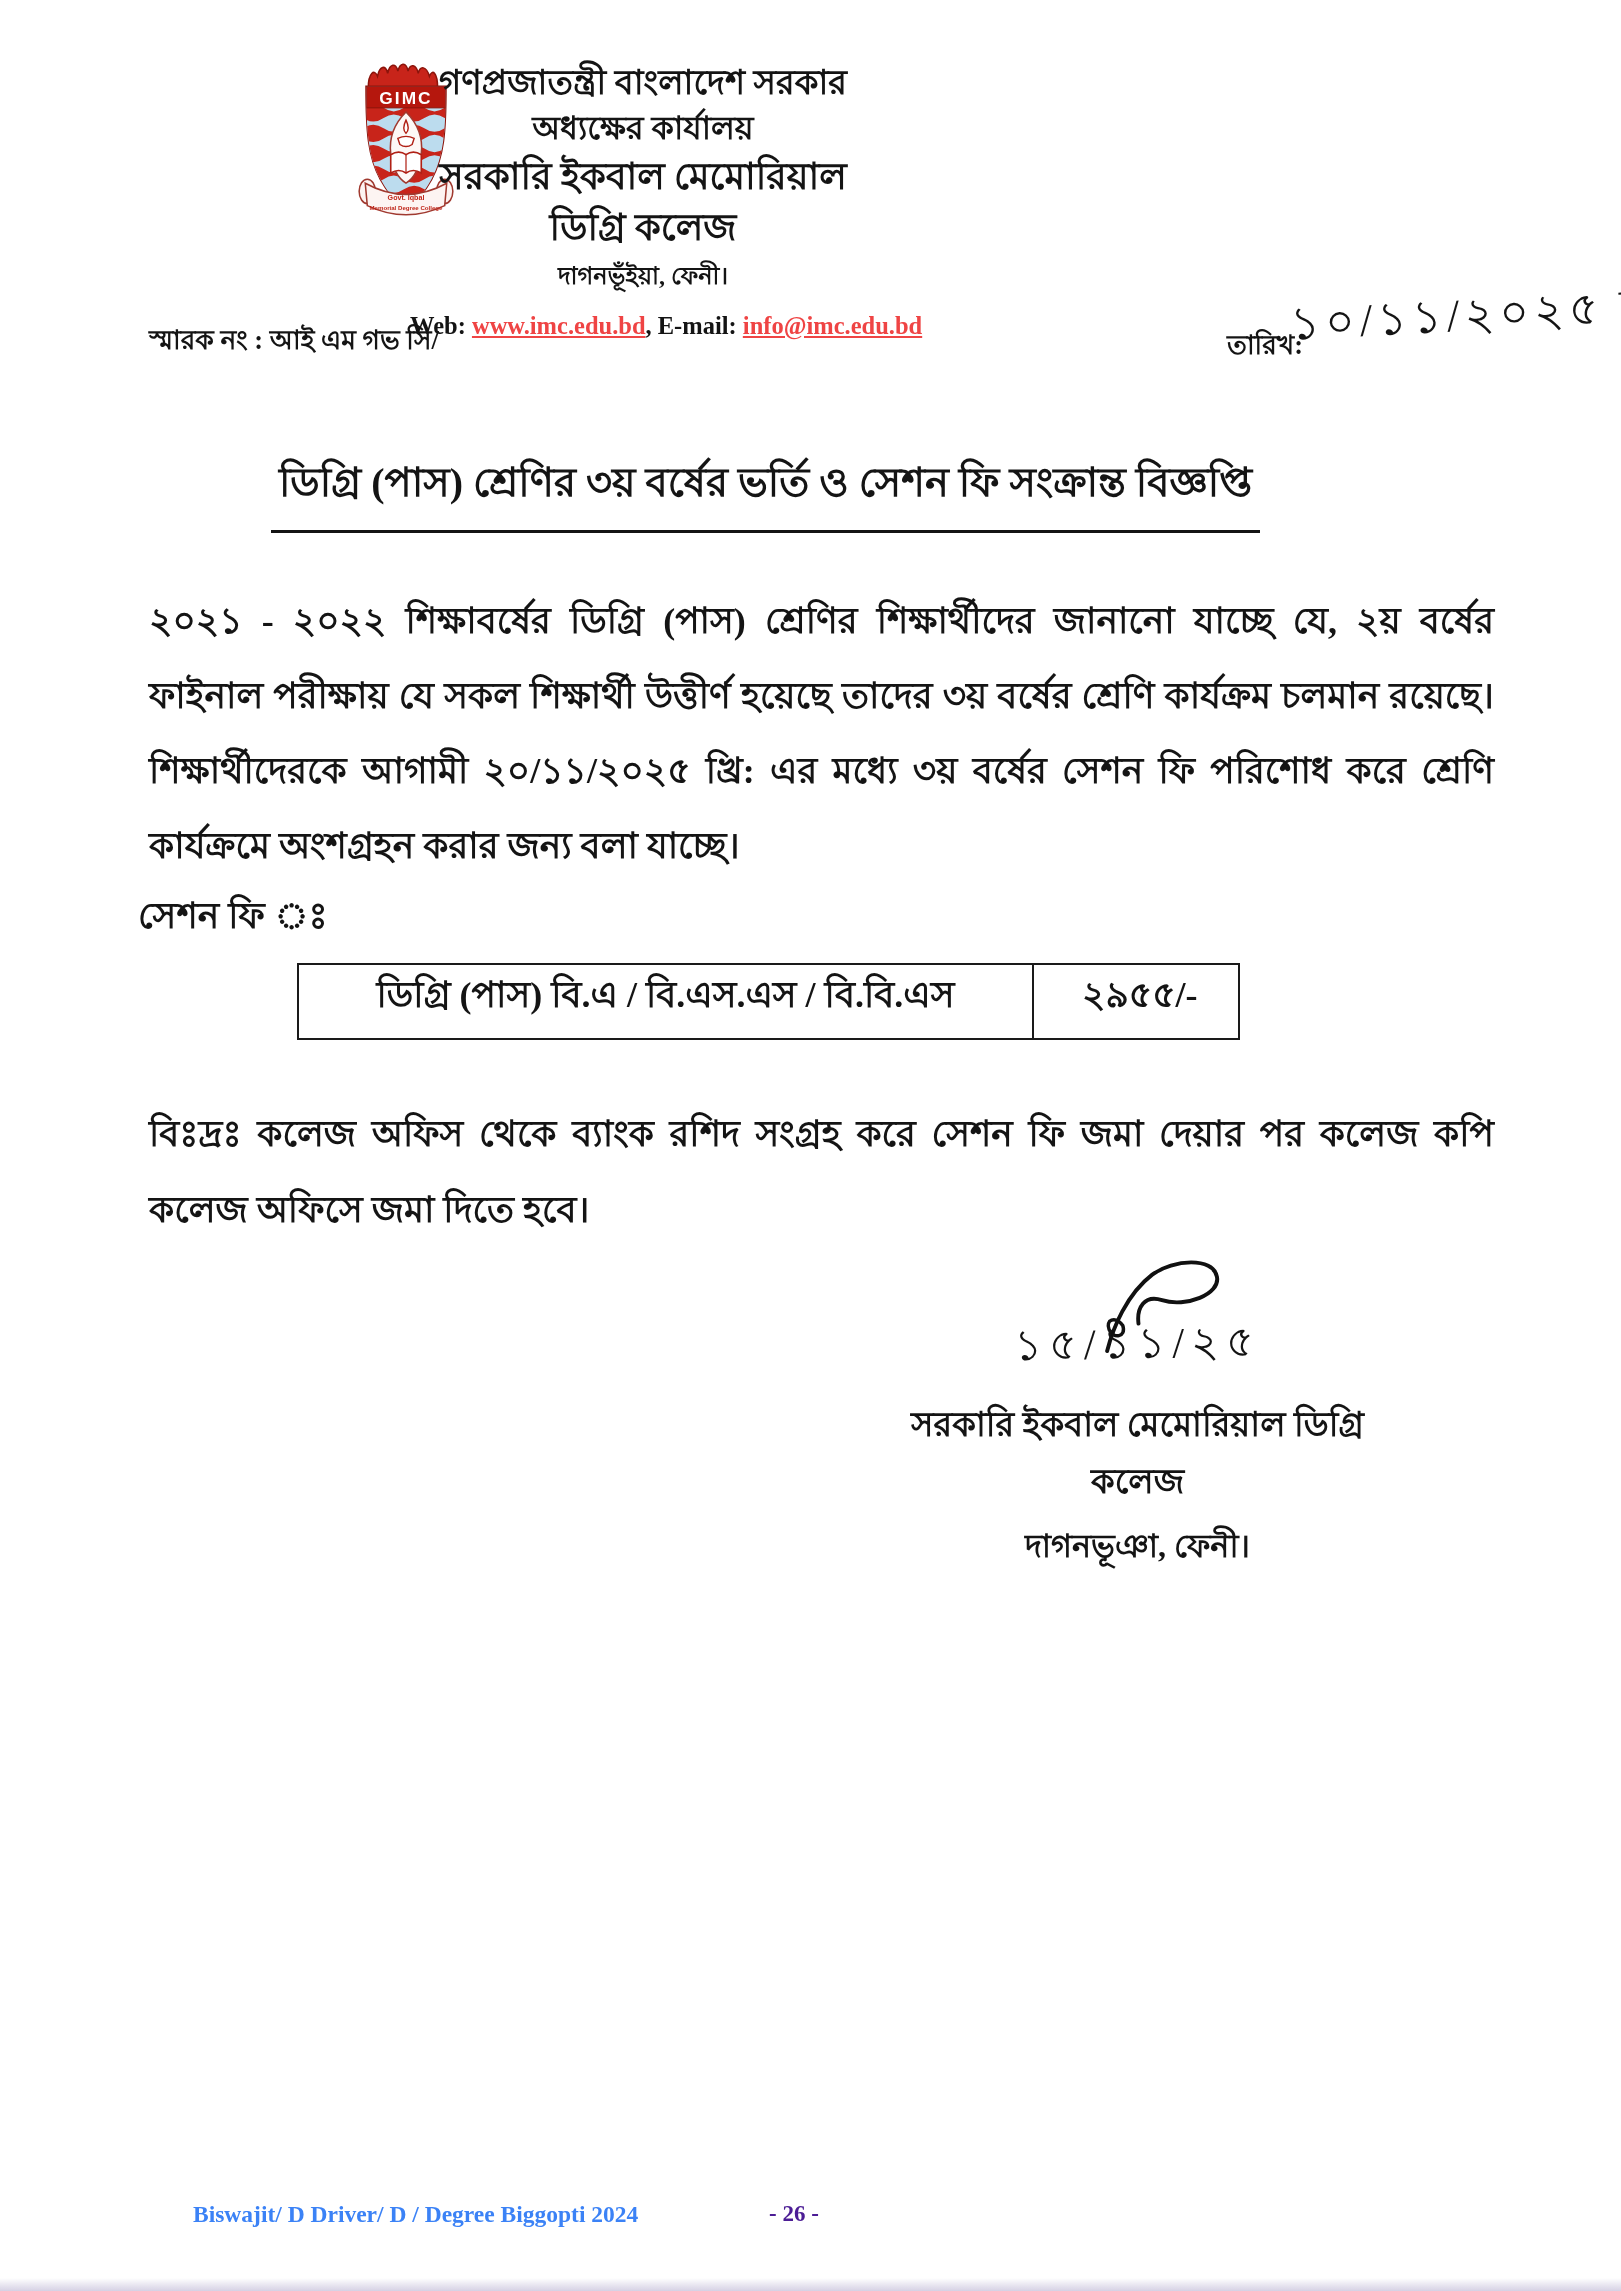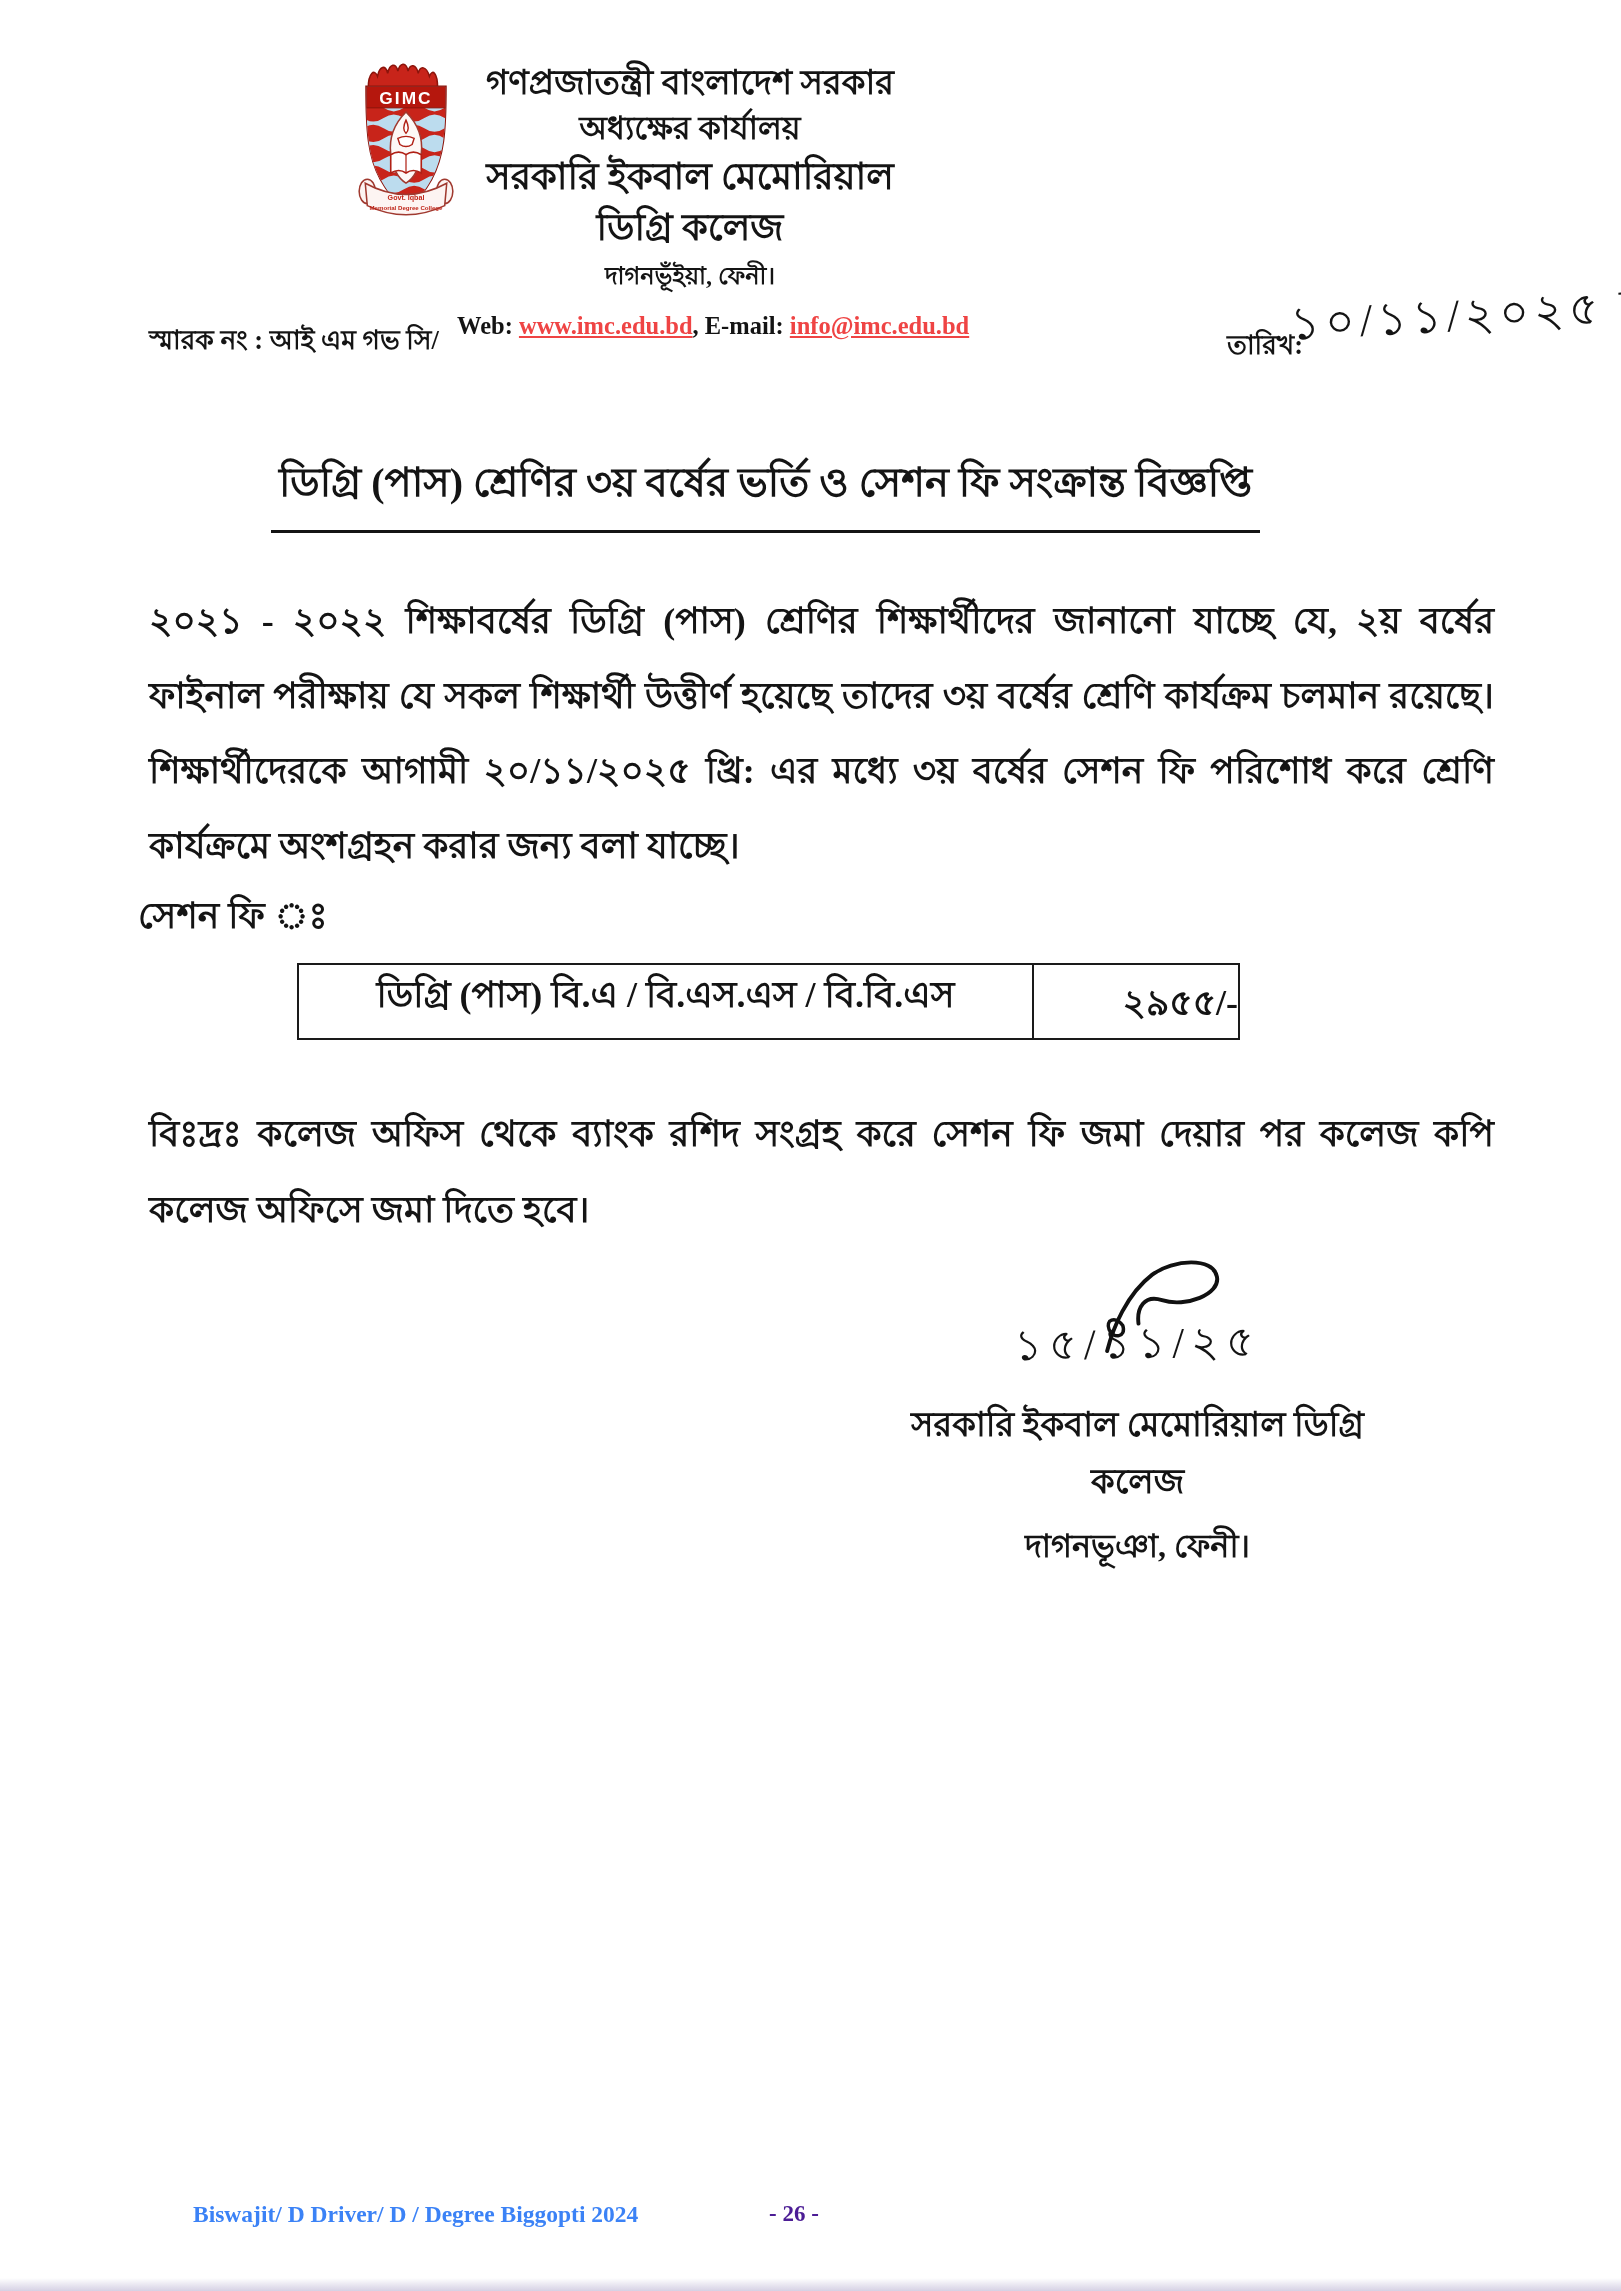--- a/index.html
+++ b/index.html
@@ -5,21 +5,21 @@
   html,body{margin:0;padding:0;background:#9a9a9a;}
   .page{
     position:relative; width:1621px; height:2292px; margin:0 auto;
     background:#ffffff; overflow:hidden; color:#141414;
     font-family:"Liberation Serif","DejaVu Serif",serif; font-weight:bold;
   }
   .abs{position:absolute;}
 
   
   .logo{left:355px; top:61px; width:102px; height:165px;}
-  .head-text{left:410px; top:59px; width:466px; text-align:center; line-height:1;margin-left:47px;}
+  .head-text{left:410px; top:59px; width:466px; text-align:center; line-height:1;}
   .h-line1{font-size:34px; line-height:47px;}
   .h-line2{font-size:32px; line-height:45px;}
   .h-line3{font-size:37px; line-height:51px;}
   .h-line4{font-size:24px; line-height:46px;}
   .web-line{margin-top:14.7px; font-size:24.5px; white-space:nowrap;}
   .web-line a{color:#ef4444; text-decoration:underline; cursor:pointer;}
 
   
   .memo-no{left:149px; top:320px; font-size:26.5px;}
   .date-label{left:1227px; top:325px; font-size:26.5px;}
@@ -35,21 +35,21 @@
     font-size:40px; padding:0 7.8px 11.8px; border-bottom:3.9px solid #141414;
   }
 
   
   .body-par{left:149px; top:584px; width:1345px; font-size:36px; line-height:75px; text-align:justify;}
   .fee-label{left:138px; top:888px; font-size:36px;}
 
   
   .fee-table{left:297px; top:963px; width:939px; height:73px; border:2.9px solid #1a1a1a; display:flex;}
   .fee-cat{flex:0 0 733px; border-right:2.9px solid #1a1a1a; text-align:center; font-size:36px; padding-top:2px;}
-  .fee-amt{flex:1; text-align:right; font-size:36px; padding-top:10px;margin-left:48px;}
+  .fee-amt{flex:1; text-align:left; font-size:36px; padding-top:2px;margin-left:48px;}
 
   
   .note-par{left:149px; top:1096px; width:1345px; font-size:36px; line-height:76px; text-align:justify;}
 
   
   .sig-block{left:908px; top:1255px; width:459px; text-align:center;}
   .sig-flourish{display:block; margin:0 auto; transform:translateX(15.7px);}
   .sig-date{margin-top:-47px; font-size:43px; letter-spacing:6.9px; transform:rotate(-1deg); font-weight:normal;}
   .sig-role{font-size:30px; margin-top:-17.6px; transform:translateX(-57px);}
   .sig-org1{font-size:34px; margin-top:15.7px;}

